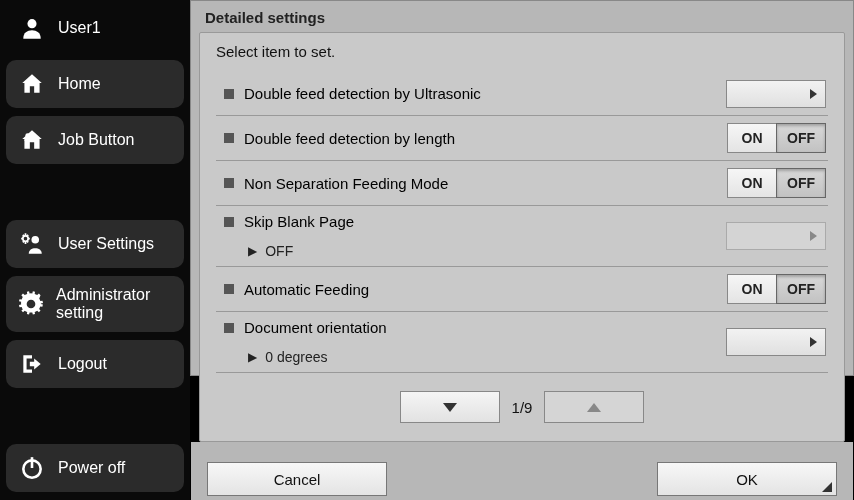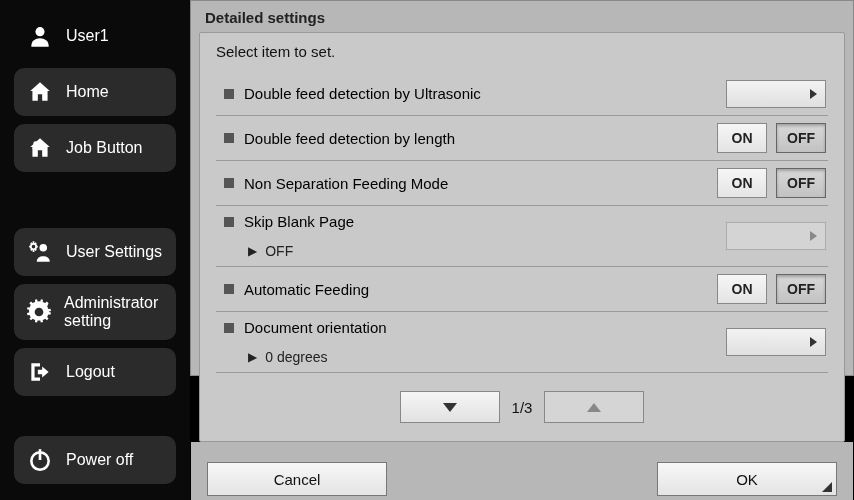--- a/index.html
+++ b/index.html
@@ -1,18 +1,18 @@
 <!DOCTYPE html>
 <html><head>
 <meta charset="utf-8">
 <style>
   * { box-sizing: border-box; margin: 0; padding: 0; font-family: Arial, sans-serif; }
   body { width: 854px; height: 500px; overflow: hidden; display: flex; background: #000; }
   
-  .sidebar { width: 190px; height: 500px; background: #0a0a0a; display: flex; flex-direction: column; padding: 8px; }
+  .sidebar { width: 190px; height: 500px; background: #0a0a0a; display: flex; flex-direction: column; padding: 0; }
   .sidebar-item { display: flex; align-items: center; gap: 12px; padding: 10px 12px; color: #fff; font-size: 16px; margin: 4px 6px; border-radius: 10px; cursor: pointer; }
   .sidebar-item.boxed { background: #2b2b2b; }
   .sidebar-item .icon { width: 28px; height: 28px; display: flex; align-items: center; justify-content: center; }
   .sidebar-item .icon svg { fill: #fff; }
   .sidebar-spacer { flex: 0 0 20px; }
   
   .main { flex: 1; height: 376px; background: #b7b7b7; display: flex; flex-direction: column; border: 1px solid #888; }
   .header { padding: 8px 14px 6px 14px; font-size: 15px; font-weight: bold; color: #222; }
   .content { flex: 1; margin: 0 8px 0 8px; background: #c9c9c9; border: 1px solid #999; border-radius: 2px; padding: 10px 16px 10px 16px; display: flex; flex-direction: column; }
   .instruction { font-size: 15px; color: #111; margin-bottom: 12px; }
@@ -20,21 +20,21 @@
   .row { display: flex; align-items: center; padding: 7px 2px; border-bottom: 1px solid #999; min-height: 44px; }
   .row.subrow { border-bottom: 1px solid #999; }
   .row .bullet { width: 10px; height: 10px; background: #555; margin-right: 10px; margin-left: 6px; flex-shrink: 0; }
   .row .label { font-size: 15px; color: #000000; flex-shrink: 0; }
   .row .labelcol { display: flex; flex-direction: column; gap: 13px; flex: 1; }
   .row .labelcol .top { display: flex; align-items: center; }
   .row .sub { display: flex; align-items: center; padding-left: 30px; font-size: 14px; color: #222; }
   .row .sub .arrow { margin-right: 8px; font-size: 12px; }
   .row .spacer { flex: 1; }
   
-  .ctrl { display: flex; gap: 10px; align-items: center; justify-content: flex-end; }
+  .ctrl { display: flex; gap: 0; align-items: center; justify-content: flex-end; }
   .dropdown-btn { width: 100px; height: 28px; background: linear-gradient(#f2f2f2,#e0e0e0); border: 1px solid #888; display: flex; align-items: center; justify-content: flex-end; padding-right: 8px; cursor: pointer; }
   .dropdown-btn.disabled { background: #d4d4d4; border-color: #aaa; cursor: default; }
   .dropdown-btn .tri { width: 0; height: 0; border-top: 5px solid transparent; border-bottom: 5px solid transparent; border-left: 7px solid #333; }
   .dropdown-btn.disabled .tri { border-left-color: #888; }
   
   .toggle { display: flex; }
   .toggle .tgl { width: 50px; height: 30px; display: flex; align-items: center; justify-content: center; font-size: 14px; font-weight: bold; border: 1px solid #888; background: linear-gradient(#f6f6f6,#e4e4e4); cursor: pointer; color: #222; }
   .toggle .tgl.active { background: linear-gradient(#d8d8d8,#c2c2c2); border: 1px solid #666; box-shadow: inset 0 2px 3px rgba(0,0,0,0.25); }
   .toggle .tgl:first-child { margin-right: -1px; }
   
@@ -203,21 +203,21 @@
         <div class="dropdown-btn">
           <div class="tri"></div>
         </div>
       </div>
     </div>
 
     <div class="pager">
       <div class="pbtn">
         <div class="tri-down"></div>
       </div>
-      <div class="pagelabel">1/3</div>
+      <div class="pagelabel">1/9</div>
       <div class="pbtn disabled">
         <div class="tri-up"></div>
       </div>
     </div>
   </div>
   <div class="footer">
     <div class="btn cancel">
       <span>Cancel</span>
     </div>
     <div class="btn ok">

